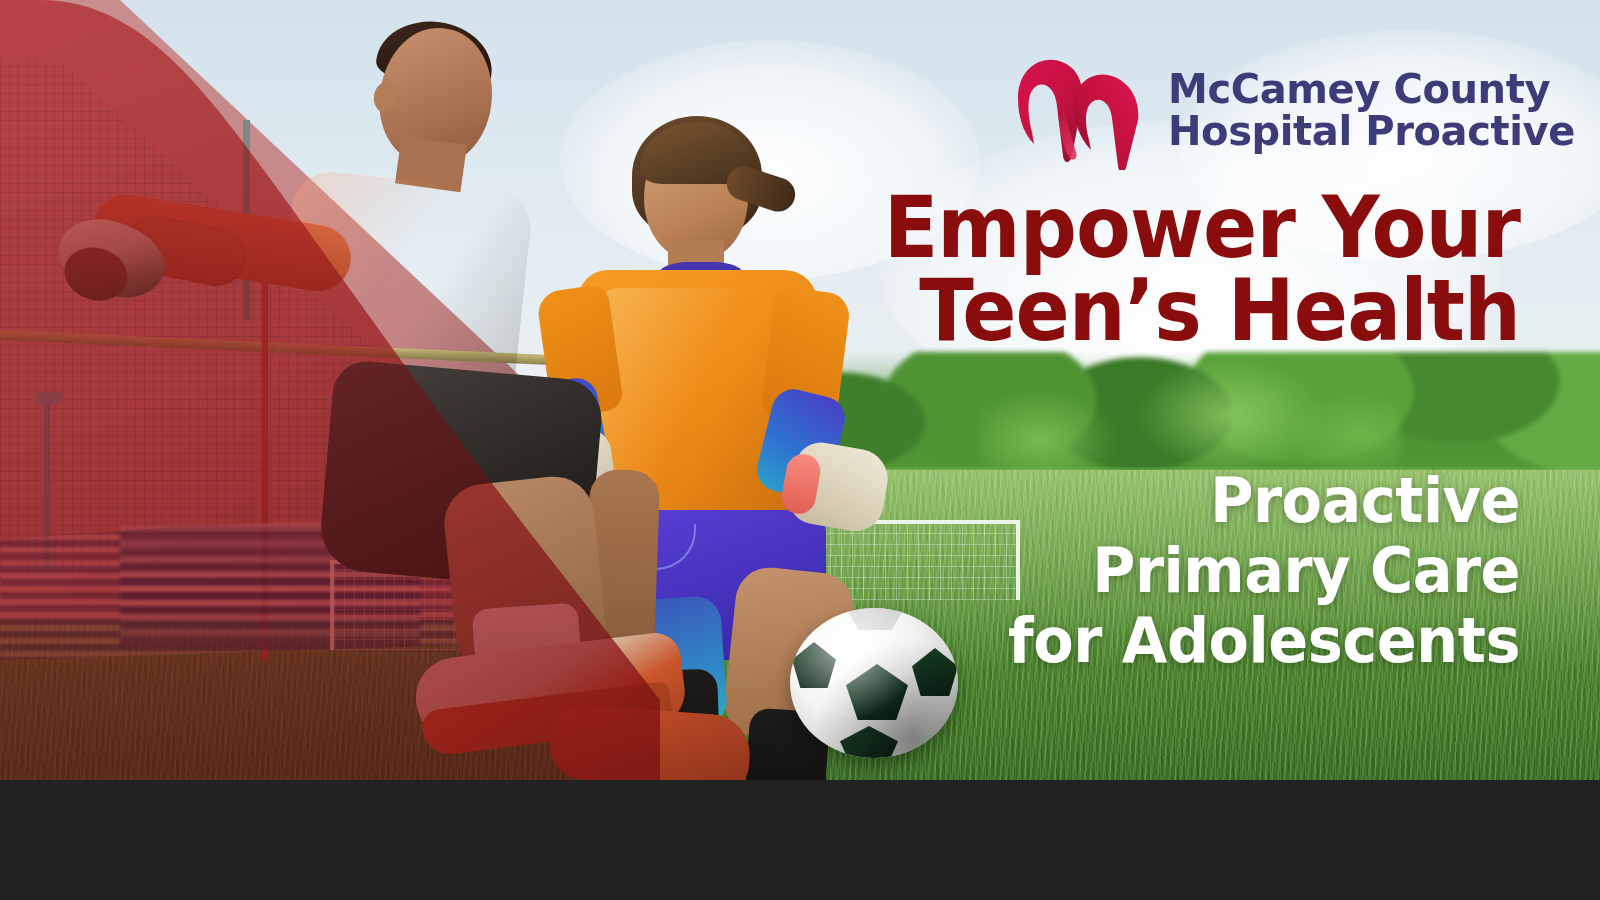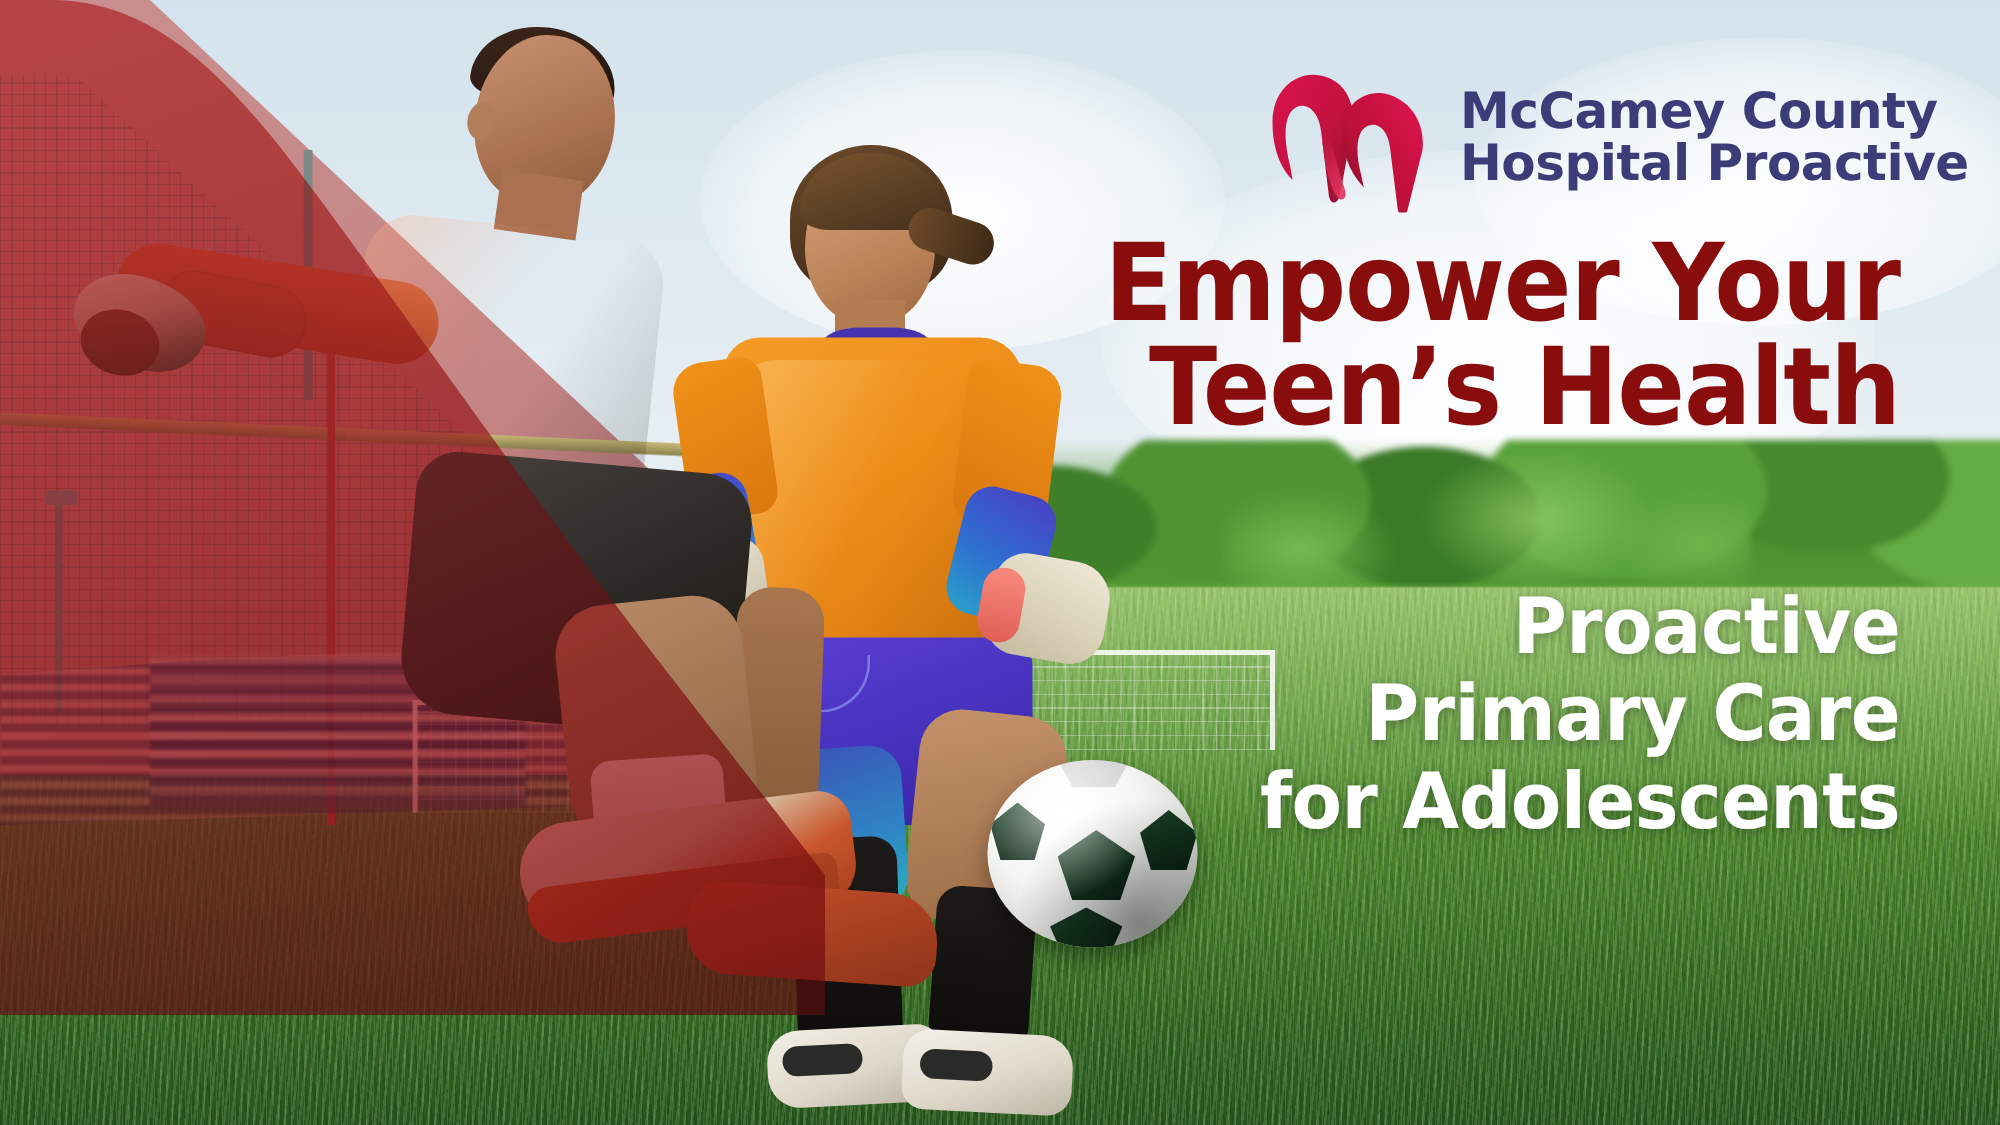--- a/index.html
+++ b/index.html
@@ -1,20 +1,20 @@
 <!DOCTYPE html>
 <html><head>
 <meta charset="utf-8">
 <style>
   * { margin:0; padding:0; box-sizing:border-box; }
   html,body { background:#222; }
 
   .banner {
     position:relative;
-    width:1600px; height:900px;
+    width:1600px; height:780px;
     overflow:hidden;
     font-family:"Liberation Sans", sans-serif;
     background:#cfe0ea;
     text-decoration:underline;
   }
 
   
   .photo { position:absolute; inset:0; overflow:hidden; }
 
   

